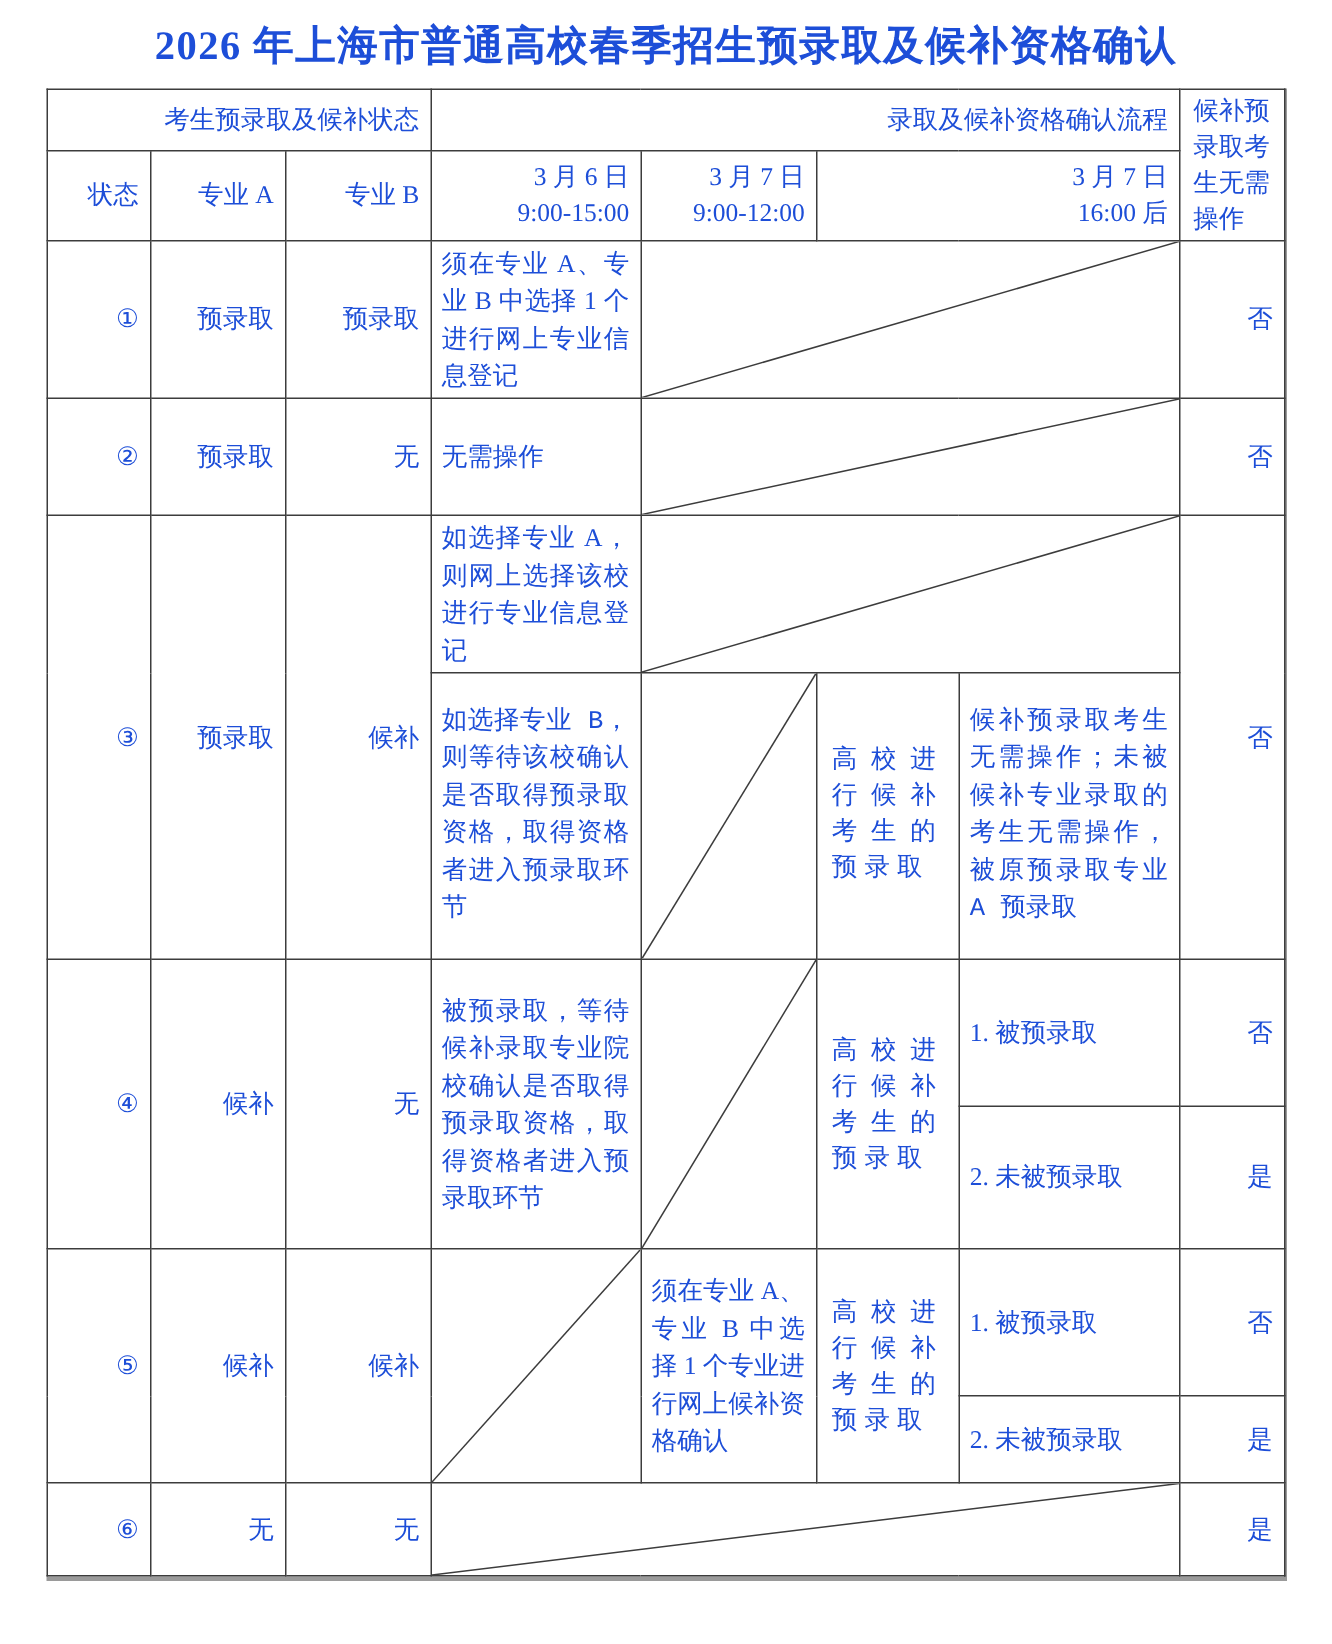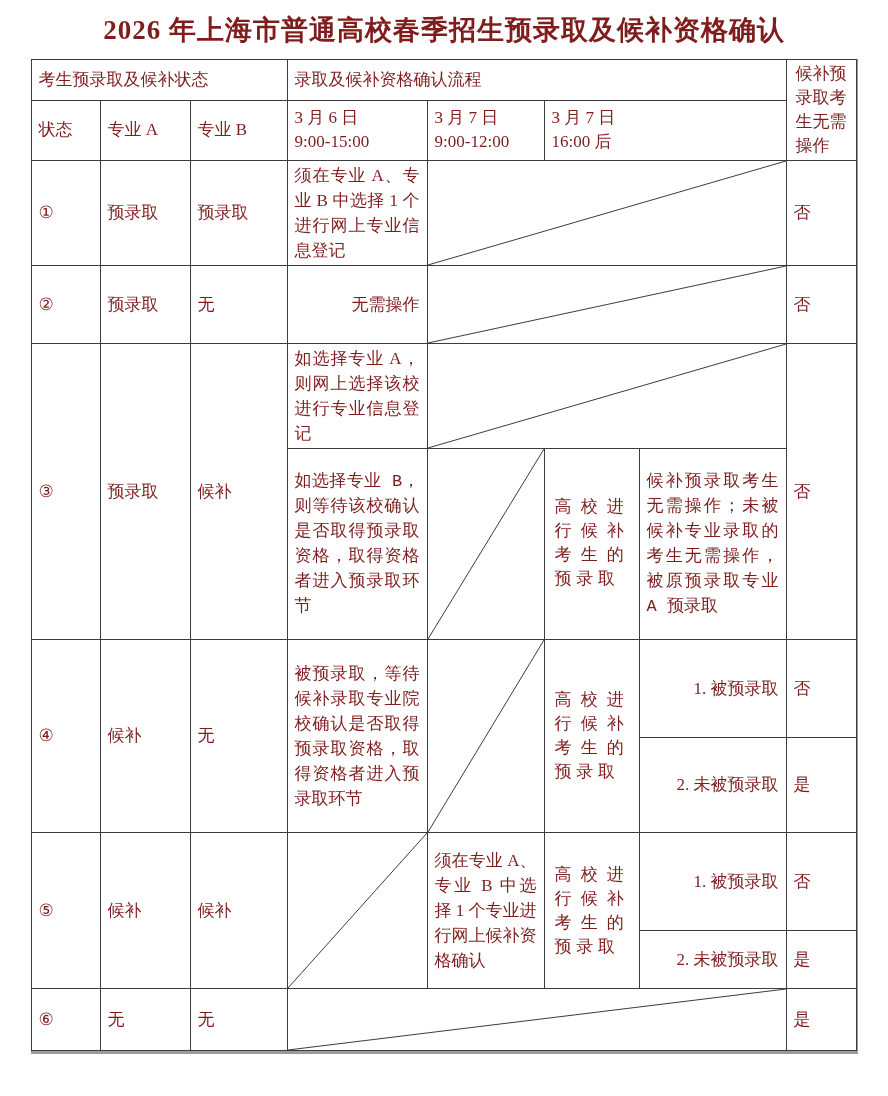--- a/index.html
+++ b/index.html
@@ -1,21 +1,21 @@
 <!DOCTYPE html>
 <html><head>
 <meta charset="utf-8">
 <style>
   html, body { margin: 0; padding: 0; background: #ffffff; }
   .page {
     width: 888px;
     height: 1096px;
     background: #ffffff;
     font-family: "Liberation Serif", "DejaVu Serif", serif;
-    color: #7f1d1d;
+    color: #1d4ed8;
     overflow: hidden;
   }
   .title-block {
     padding-top: 8px;
     text-align: center;
     font-weight: bold;
     font-size: 27px;
     line-height: 44px;
     margin-bottom: 7px;
     letter-spacing: 1px;
@@ -28,26 +28,26 @@
   }
   table.flow {
     border-collapse: collapse;
     table-layout: fixed;
     width: 825px;
   }
   td {
     border: 1px solid #3c3c3c;
     font-size: 17px;
     line-height: 24px;
-    text-align: left;
+    text-align: right;
     vertical-align: middle;
     padding: 2px 7px;
     overflow: hidden;
   }
-  td.left  { text-align: right; }
+  td.left  { text-align: left; }
   td.just  { text-align: justify; text-justify: inter-character; }
   td.pre   { white-space: pre-line; }
   td.tight { line-height: 25px; margin-left: 32px; }
   td.spread {
     letter-spacing: 0.28em;
     text-align: justify;
     text-justify: inter-character;
     padding: 2px 10px;
   }
   td.diag-cell { position: relative; padding: 0; }

